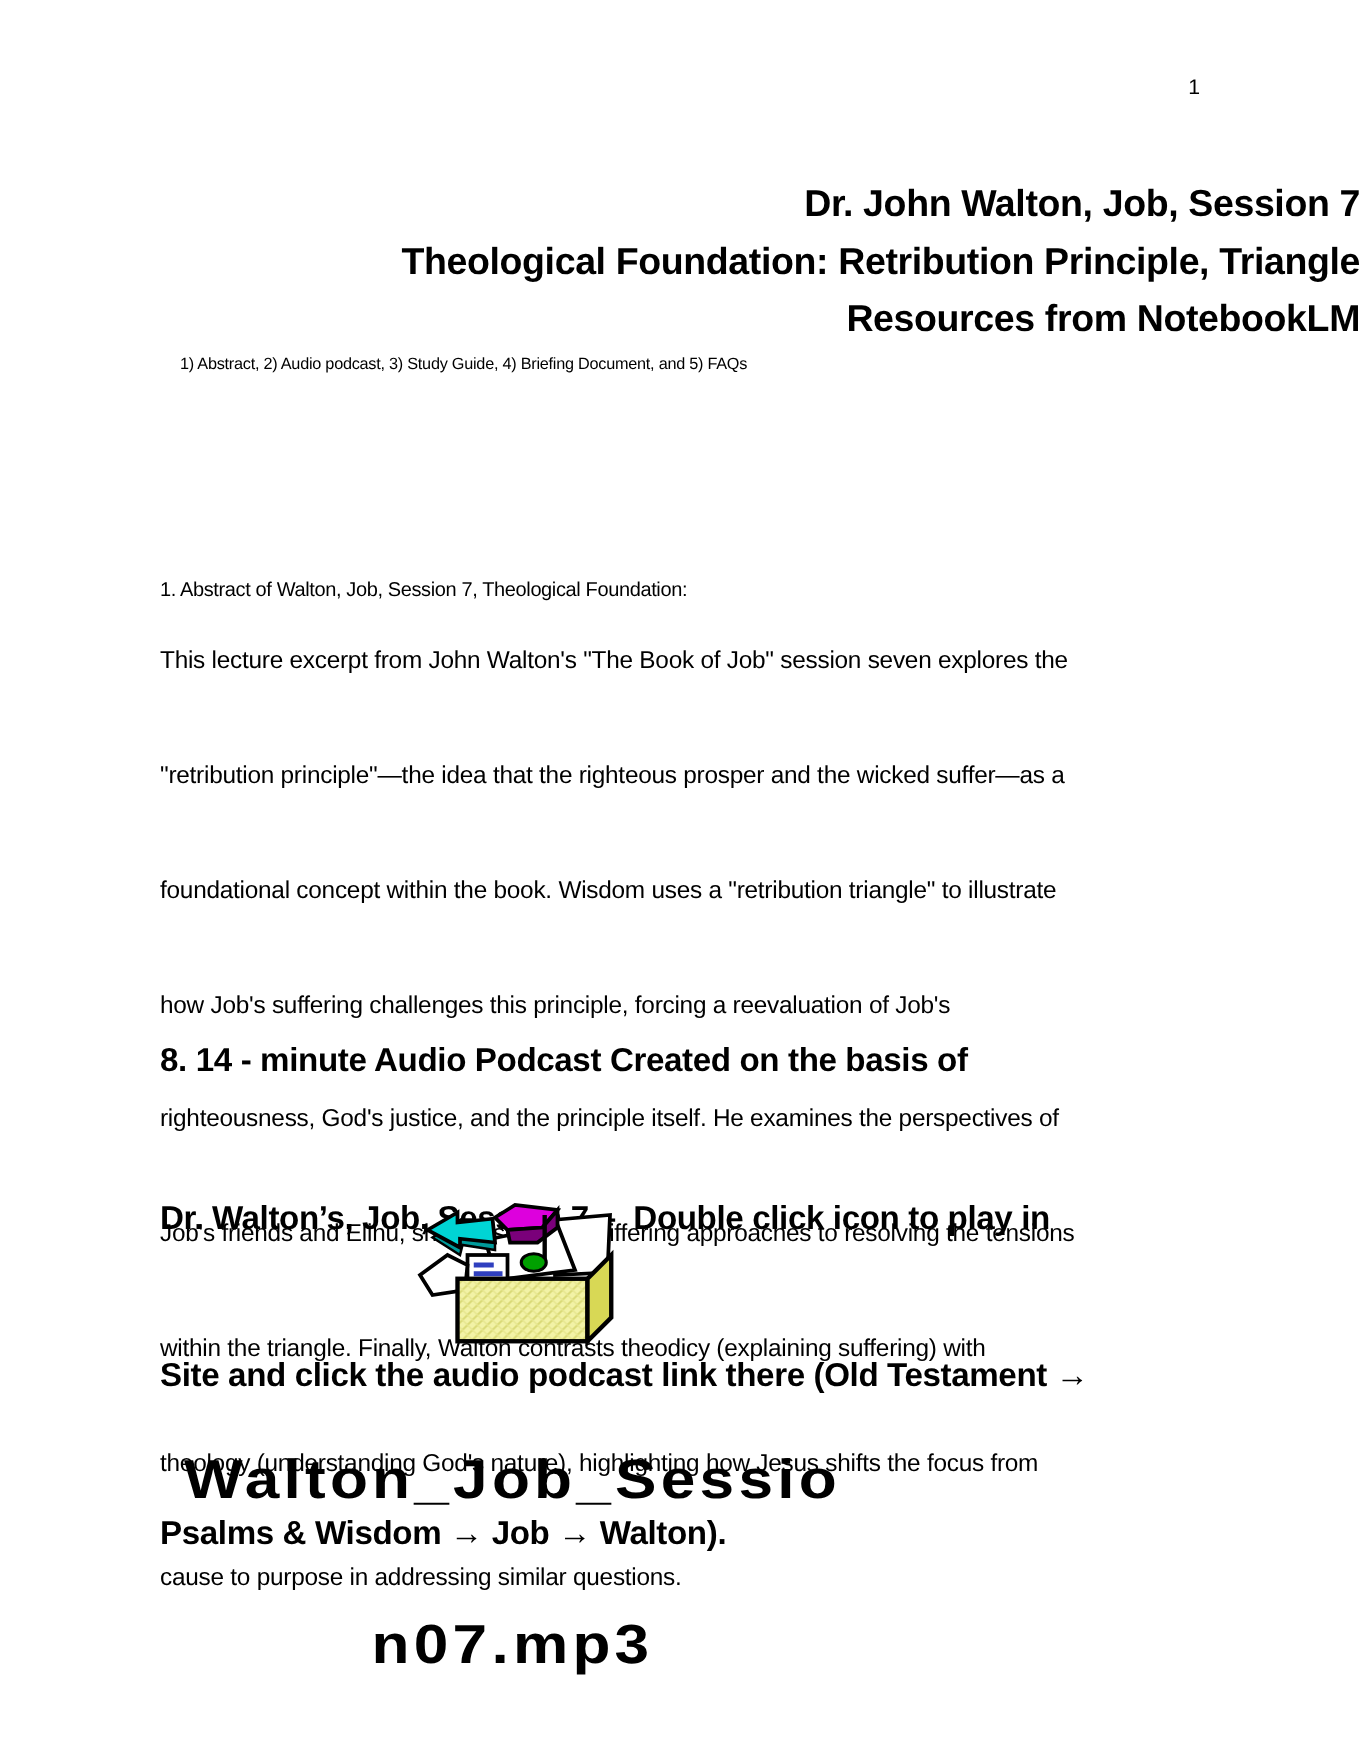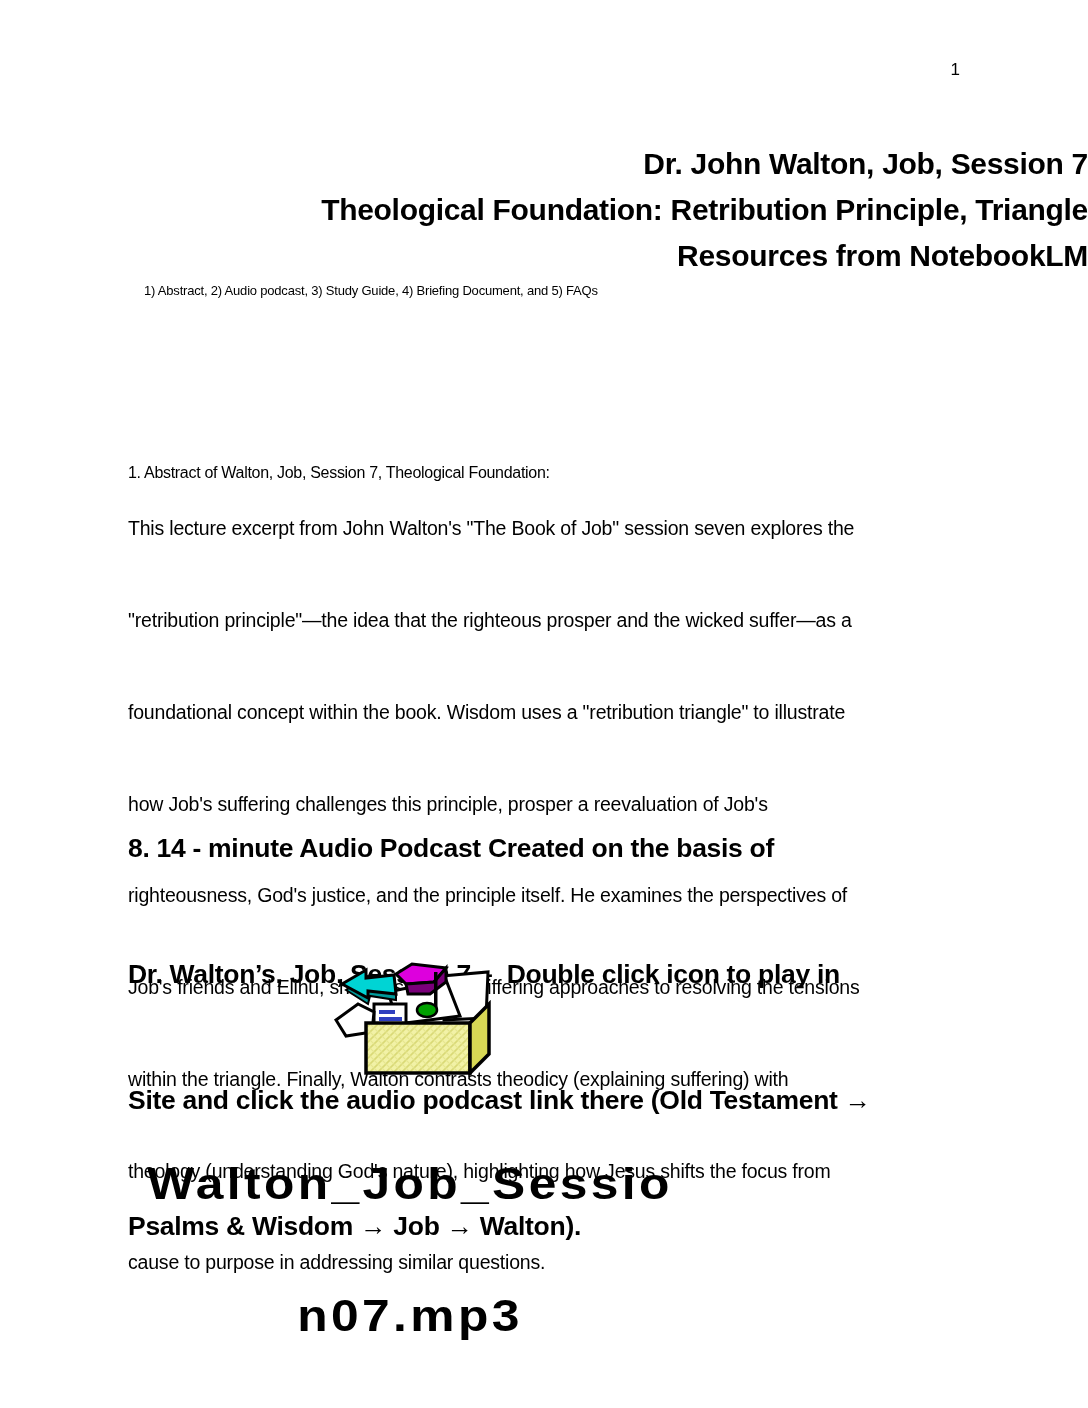--- a/index.html
+++ b/index.html
@@ -114,21 +114,21 @@
   <div class="intro-line">1) Abstract, 2) Audio podcast, 3) Study Guide, 4) Briefing Document, and 5) FAQs</div>
 
   <div class="s1-heading">
     <div>1. Abstract of Walton, Job, Session 7, Theological Foundation:</div>
   </div>
 
   <div class="s1-body">
     <div>This lecture excerpt from John Walton's "The Book of Job" session seven explores the</div>
     <div>"retribution principle"—the idea that the righteous prosper and the wicked suffer—as a</div>
     <div>foundational concept within the book. Wisdom uses a "retribution triangle" to illustrate</div>
-    <div>how Job's suffering challenges this principle, prosper a reevaluation of Job's</div>
+    <div>how Job's suffering challenges this principle, forcing a reevaluation of Job's</div>
     <div>righteousness, God's justice, and the principle itself. He examines the perspectives of</div>
     <div>Job's friends and Elihu, showcasing their differing approaches to resolving the tensions</div>
     <div>within the triangle. Finally, Walton contrasts theodicy (explaining suffering) with</div>
     <div>theology (understanding God's nature), highlighting how Jesus shifts the focus from</div>
     <div>cause to purpose in addressing similar questions.</div>
   </div>
 
   <div class="s2-heading">
     <div>8. 14 - minute Audio Podcast Created on the basis of</div>
     <div>Dr. Walton’s, Job, Session 7 –  Double click icon to play in</div>

